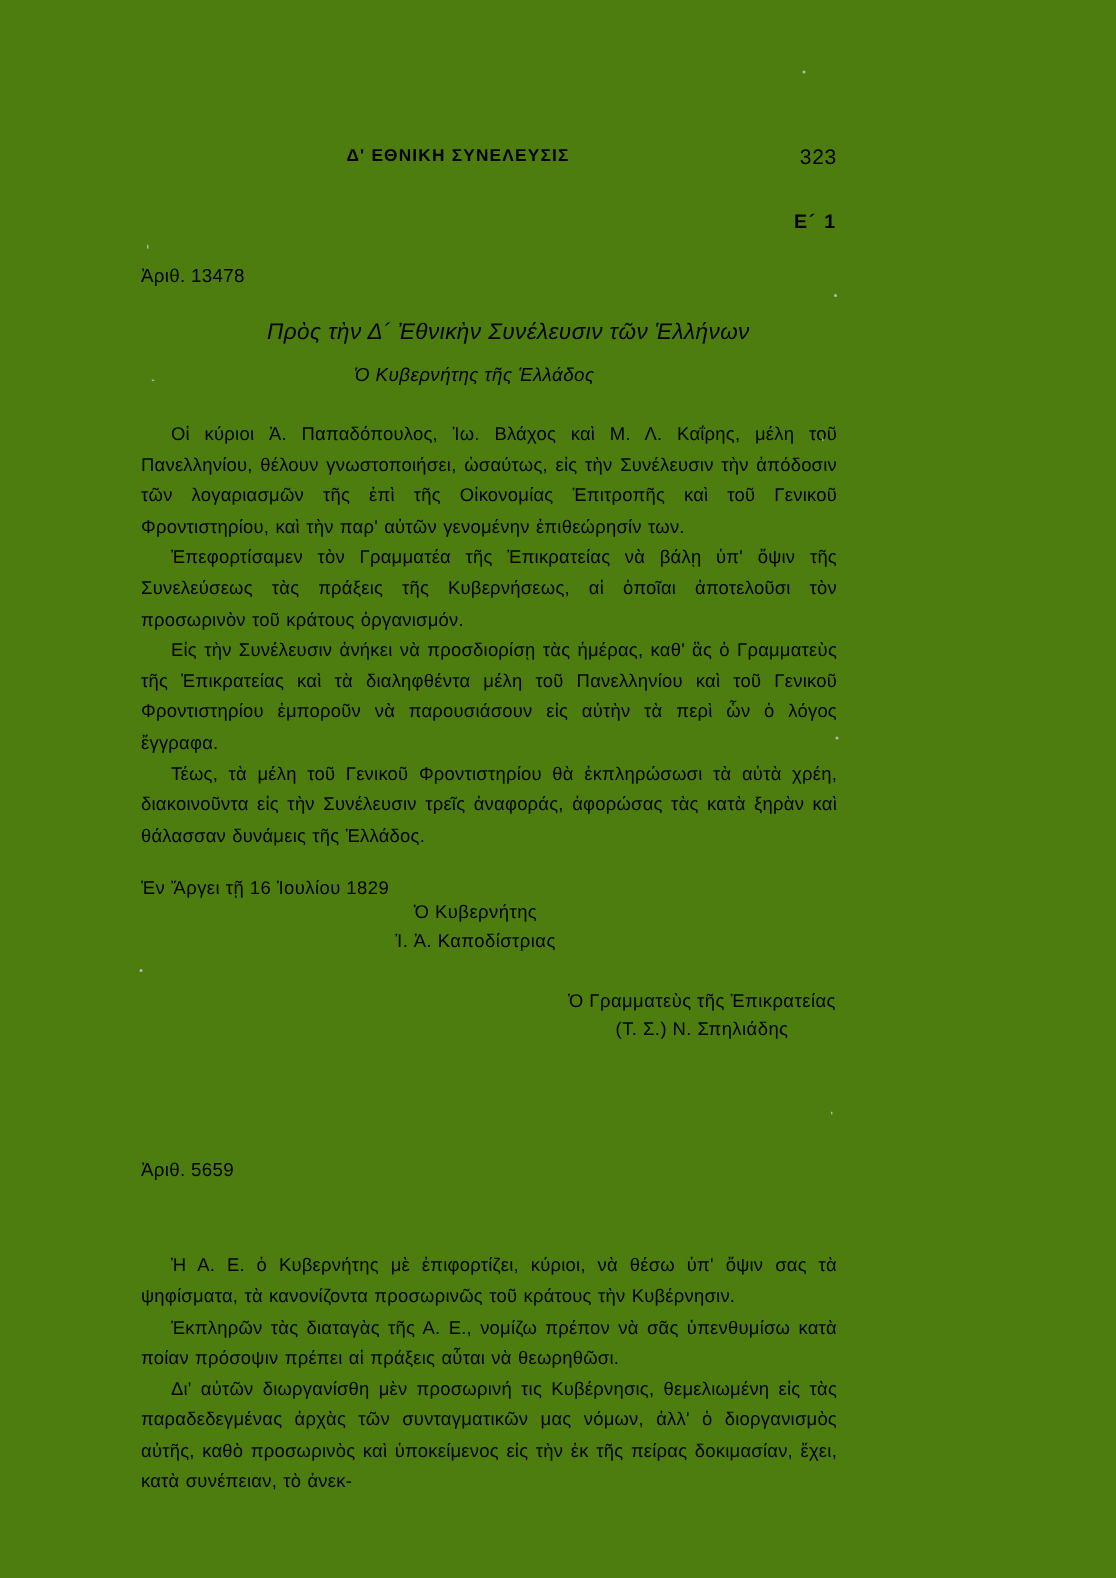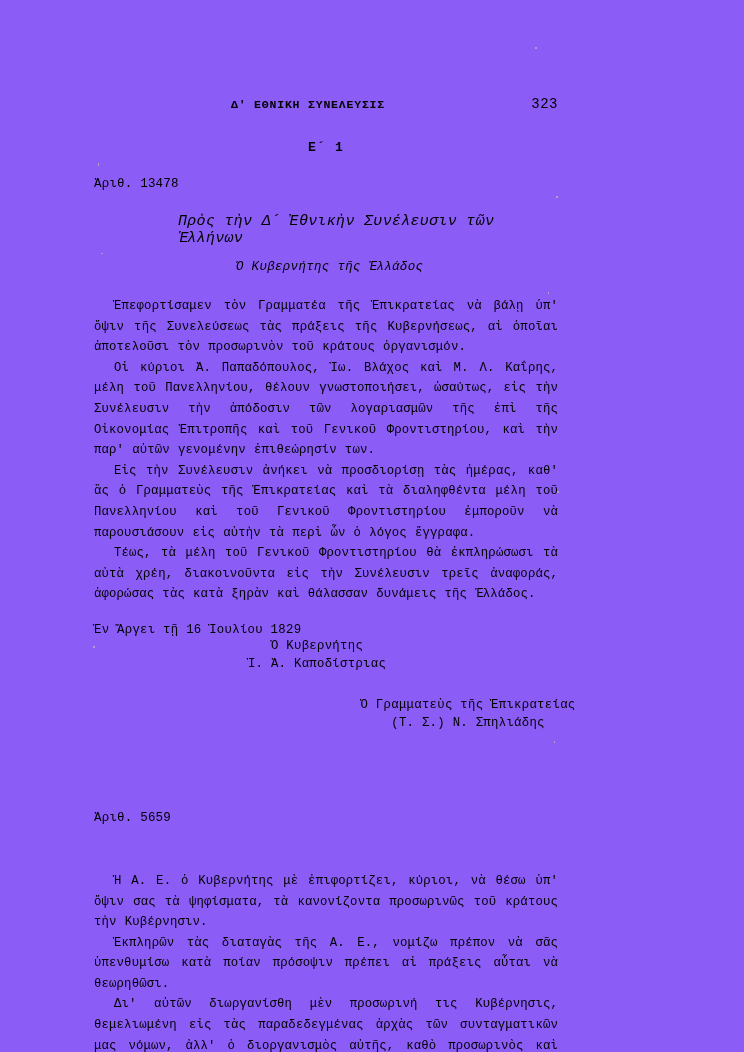--- a/index.html
+++ b/index.html
@@ -4,24 +4,24 @@
 <style>
   html, body {
     margin: 0;
     padding: 0;
     background: #ffffff;
   }
   .page {
     position: relative;
     width: 744px;
     height: 1052px;
-    background: #8b5cf6;
+    background: #4d7c0f;
     margin: 0 auto;
     overflow: hidden;
-    font-family: Liberation Mono, monospace;
+    font-family: Liberation Sans, sans-serif;
     color: #000000;
   }
 
   
   .running-head {
     position: absolute;
     left: 94px;
     top: 98px;
     width: 464px;
     height: 18px;
@@ -45,21 +45,21 @@
 
   
   .body-col {
     position: absolute;
     left: 94px;
     top: 140px;
     width: 464px;
   }
 
   .act-number {
-    text-align: center;
+    text-align: right;
     font-size: 13px;
     font-weight: bold;
     letter-spacing: 1.2px;
     margin: 0 0 22px 0;
   }
 
   .archno {
     font-size: 12.5px;
     margin: 0 0 22px 0;
     letter-spacing: 0.2px;
@@ -145,22 +145,22 @@
   </div>
 
   <div class="body-col">
 
     <div>
       <div class="act-number">Ε´ 1</div>
       <div class="archno">Ἀριθ. 13478</div>
       <div class="addressee">Πρὸς τὴν Δ´ Ἐθνικὴν Συνέλευσιν τῶν Ἑλλήνων</div>
       <div class="issuer">Ὁ Κυβερνήτης τῆς Ἑλλάδος</div>
 
+      <p class="para">Οἱ κύριοι Ἀ. Παπαδόπουλος, Ἰω. Βλάχος καὶ Μ. Λ. Καΐρης, μέλη τοῦ Πανελληνίου, θέλουν γνωστοποιήσει, ὡσαύτως, εἰς τὴν Συνέλευσιν τὴν ἀπόδοσιν τῶν λογαριασμῶν τῆς ἐπὶ τῆς Οἰκονομίας Ἐπιτροπῆς καὶ τοῦ Γενικοῦ Φροντιστηρίου, καὶ τὴν παρ' αὐτῶν γενομένην ἐπιθεώρησίν των.</p>
       <p class="para">Ἐπεφορτίσαμεν τὸν Γραμματέα τῆς Ἐπικρατείας νὰ βάλῃ ὑπ' ὄψιν τῆς Συνελεύσεως τὰς πράξεις τῆς Κυβερνήσεως, αἱ ὁποῖαι ἀποτελοῦσι τὸν προσωρινὸν τοῦ κράτους ὀργανισμόν.</p>
-      <p class="para">Οἱ κύριοι Ἀ. Παπαδόπουλος, Ἰω. Βλάχος καὶ Μ. Λ. Καΐρης, μέλη τοῦ Πανελληνίου, θέλουν γνωστοποιήσει, ὡσαύτως, εἰς τὴν Συνέλευσιν τὴν ἀπόδοσιν τῶν λογαριασμῶν τῆς ἐπὶ τῆς Οἰκονομίας Ἐπιτροπῆς καὶ τοῦ Γενικοῦ Φροντιστηρίου, καὶ τὴν παρ' αὐτῶν γενομένην ἐπιθεώρησίν των.</p>
       <p class="para last-of-block">Εἰς τὴν Συνέλευσιν ἀνήκει νὰ προσδιορίσῃ τὰς ἡμέρας, καθ' ἃς ὁ Γραμματεὺς τῆς Ἐπικρατείας καὶ τὰ διαληφθέντα μέλη τοῦ Πανελληνίου καὶ τοῦ Γενικοῦ Φροντιστηρίου ἐμποροῦν νὰ παρουσιάσουν εἰς αὐτὴν τὰ περὶ ὧν ὁ λόγος ἔγγραφα.</p>
       <p class="para">Τέως, τὰ μέλη τοῦ Γενικοῦ Φροντιστηρίου θὰ ἐκπληρώσωσι τὰ αὐτὰ χρέη, διακοινοῦντα εἰς τὴν Συνέλευσιν τρεῖς ἀναφοράς, ἀφορώσας τὰς κατὰ ξηρὰν καὶ θάλασσαν δυνάμεις τῆς Ἑλλάδος.</p>
 
       <div class="dateline">Ἐν Ἄργει τῇ 16 Ἰουλίου 1829</div>
 
       <div class="sig-block governor">
         <span class="sig-line">Ὁ Κυβερνήτης</span>
         <span class="sig-line">Ἰ. Ἀ. Καποδίστριας</span>
       </div>
 

